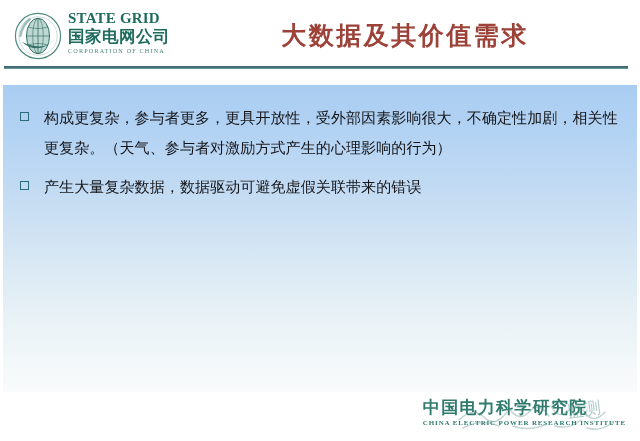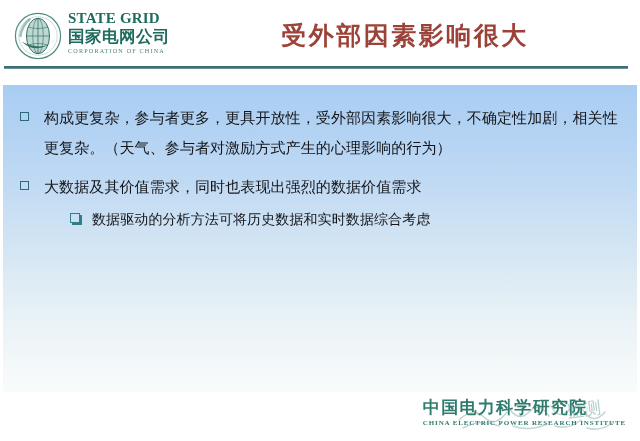--- a/index.html
+++ b/index.html
@@ -244,41 +244,37 @@
         <path d="M13 52 Q16 28 34 14" fill="none" stroke="#4e8b80" stroke-width="5" opacity="0.55"></path>
       </svg>
 
       <div id="logo-text">
         <div id="logo-en">STATE GRID</div>
         <div id="logo-cn">国家电网公司</div>
         <div id="logo-sub">CORPORATION OF CHINA</div>
       </div>
     </div>
 
-    <div id="slide-title">受外部因素影响很大</div>
+    <div id="slide-title">大数据及其价值需求</div>
     <div id="header-rule"></div>
   </div>
 
   <div id="body-area">
     <div id="content">
 
       <div class="bullet-l1">
         <span class="marker"></span>
         <span class="txt">构成更复杂，参与者更多，更具开放性，受外部因素影响很大，不确定性加剧，相关性更复杂。（天气、参与者对激励方式产生的心理影响的行为）</span>
       </div>
 
       <div class="bullet-l1">
         <span class="marker"></span>
-        <span class="txt">大数据及其价值需求，同时也表现出强烈的数据价值需求</span>
+        <span class="txt">产生大量复杂数据，数据驱动可避免虚假关联带来的错误</span>
 
         <div class="sub-list">
-          <div class="bullet-l2">
-            <span class="marker"></span>
-            <span class="txt">数据驱动的分析方法可将历史数据和实时数据综合考虑</span>
-          </div>
         </div>
       </div>
 
     </div>
   </div>
 
   <div id="footer">
     <div id="footer-logo">
       <div id="footer-cn">中国电力科学研究院</div>
       <div id="footer-en">CHINA ELECTRIC POWER RESEARCH INSTITUTE</div>

